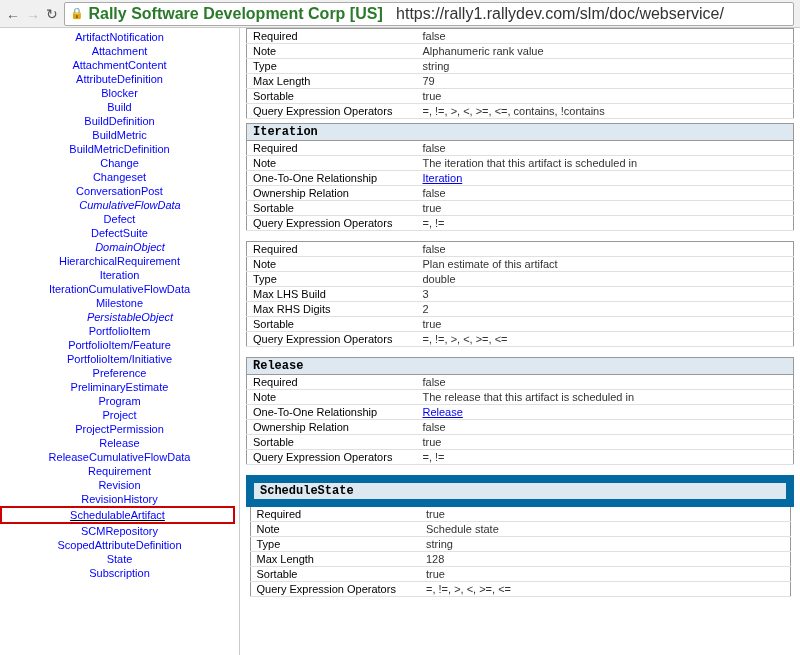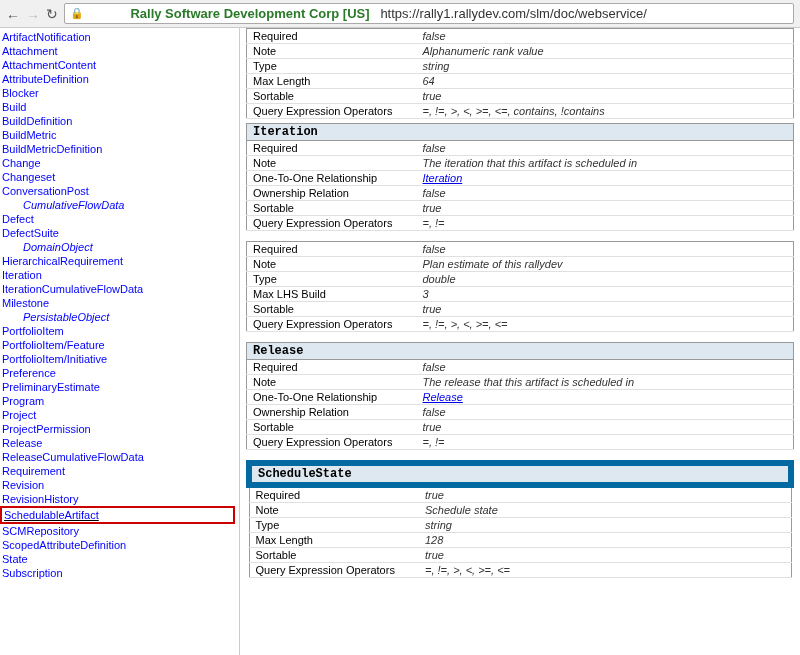--- a/index.html
+++ b/index.html
@@ -9,31 +9,31 @@
       display: flex; align-items: center; background: #f0f0f0;
       border-bottom: 1px solid #ccc; padding: 3px 6px; gap: 6px; height: 28px;
     }
     .browser-btn { font-size: 14px; cursor: pointer; color: #555; background: none; border: none; }
     .browser-btn:disabled { color: #bbb; }
     .address-bar {
       display: flex; align-items: center; flex: 1; background: #fff;
       border: 1px solid #aaa; border-radius: 2px; padding: 2px 6px; gap: 4px;
     }
     .lock-icon { color: #2a7a2a; font-size: 11px; }
-    .address-text { font-size: 13px; color: #333; flex: 1; margin-left: 42px; }
+    .address-text { font-size: 16px; color: #333; flex: 1; }
     .address-site { color: #2a7a2a; font-weight: bold; }
 
     .main-layout { display: flex; height: calc(655px - 28px); }
 
     .sidebar {
       width: 240px; min-width: 240px; overflow-y: auto; border-right: 1px solid #ccc;
       padding: 2px 0; font-size: 11px;
     }
     .sidebar-item {
-      padding: 1px 2px; cursor: pointer; white-space: nowrap;
+      padding: 1px 25px; cursor: pointer; white-space: nowrap; text-align: center;
     }
     .sidebar-item a { text-decoration: none; color: #00f; }
     .sidebar-item.italic a { font-style: italic; margin-left: 21px; }
     .sidebar-item.selected {
       border: 2px solid #cc0000; display: inline-block; width: calc(100% - 4px); text-decoration: underline;
     }
     .sidebar-item.selected a { color: #00f; }
 
     .content {
       flex: 1; overflow-y: auto; padding: 0 6px 10px 6px;
@@ -42,24 +42,24 @@
     .section { margin-bottom: 10px; }
     .section-table {
       border: 1px solid #999; border-collapse: collapse; width: 100%; font-size: 11px;
     }
     .section-table td { padding: 1px 6px; border-bottom: 1px solid #e0e0e0; vertical-align: top; }
     .section-table .section-header td {
       background: #dde8f0; font-weight: bold; font-family: 'Courier New', monospace;
       font-size: 12px; border-bottom: 1px solid #999;
     }
     .section-table .section-header.highlighted td {
-      border: 6px solid #0369a1;
+      border: 8px solid #0369a1;
     }
     .section-table .label-col { width: 170px; }
-    .section-table .value-col { color: #333; font-style: italic; }
+    .section-table .value-col { color: #333; }
     .section-table .link-val { color: #00f; }
 
     .top-section { margin-bottom: 4px; border: 1px solid #999; font-size: 11px; }
     .top-section td { padding: 1px 6px; border-bottom: 1px solid #e0e0e0; }
   </style>
 </head>
 <body>
 
 <div class="browser-bar">
   <button class="browser-btn">←</button>
@@ -91,21 +91,21 @@
           <tr>
             <td class="label-col">Note</td>
             <td class="value-col">Alphanumeric rank value</td>
           </tr>
           <tr>
             <td class="label-col">Type</td>
             <td class="value-col">string</td>
           </tr>
           <tr>
             <td class="label-col">Max Length</td>
-            <td class="value-col">64</td>
+            <td class="value-col">79</td>
           </tr>
           <tr>
             <td class="label-col">Sortable</td>
             <td class="value-col">true</td>
           </tr>
           <tr>
             <td class="label-col">Query Expression Operators</td>
             <td class="value-col">=, !=, &gt;, &lt;, &gt;=, &lt;=, contains, !contains</td>
           </tr>
         </tbody>
@@ -147,29 +147,33 @@
         </div>
         <div class="section">
           <table class="section-table">
             <tbody>
               <tr>
                 <td class="label-col">Required</td>
                 <td class="value-col">false</td>
               </tr>
               <tr>
                 <td class="label-col">Note</td>
-                <td class="value-col">Plan estimate of this rallydev</td>
+                <td class="value-col">Plan estimate of this artifact</td>
               </tr>
               <tr>
                 <td class="label-col">Type</td>
                 <td class="value-col">double</td>
               </tr>
               <tr>
                 <td class="label-col">Max LHS Build</td>
                 <td class="value-col">3</td>
+              </tr>
+              <tr>
+                <td class="label-col">Max RHS Digits</td>
+                <td class="value-col">2</td>
               </tr>
               <tr>
                 <td class="label-col">Sortable</td>
                 <td class="value-col">true</td>
               </tr>
               <tr>
                 <td class="label-col">Query Expression Operators</td>
                 <td class="value-col">=, !=, &gt;, &lt;, &gt;=, &lt;=</td>
               </tr>
             </tbody>

